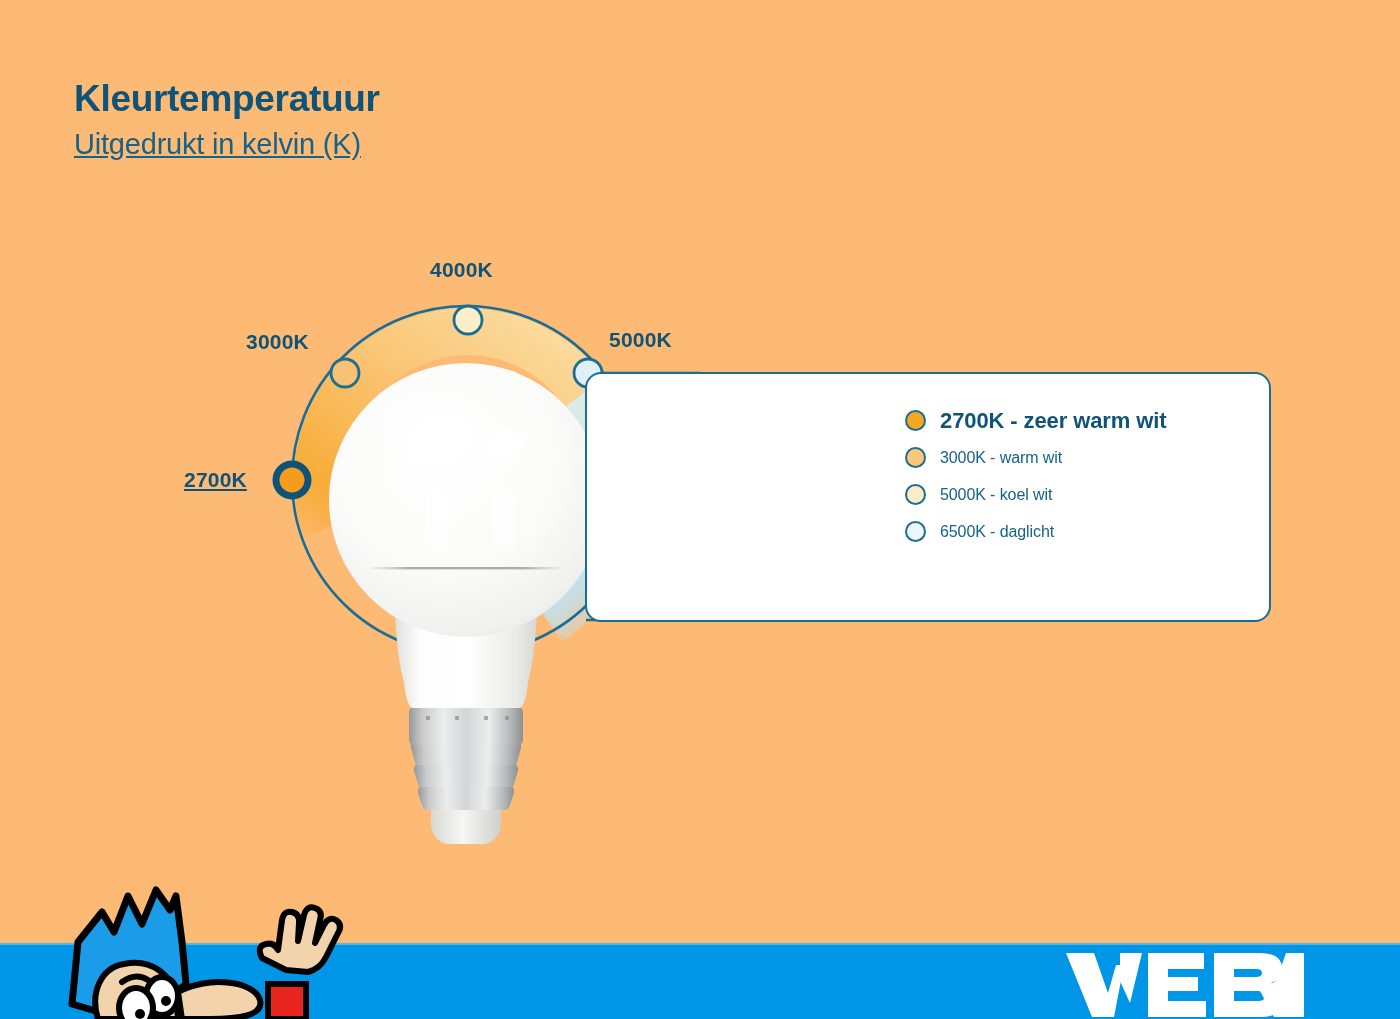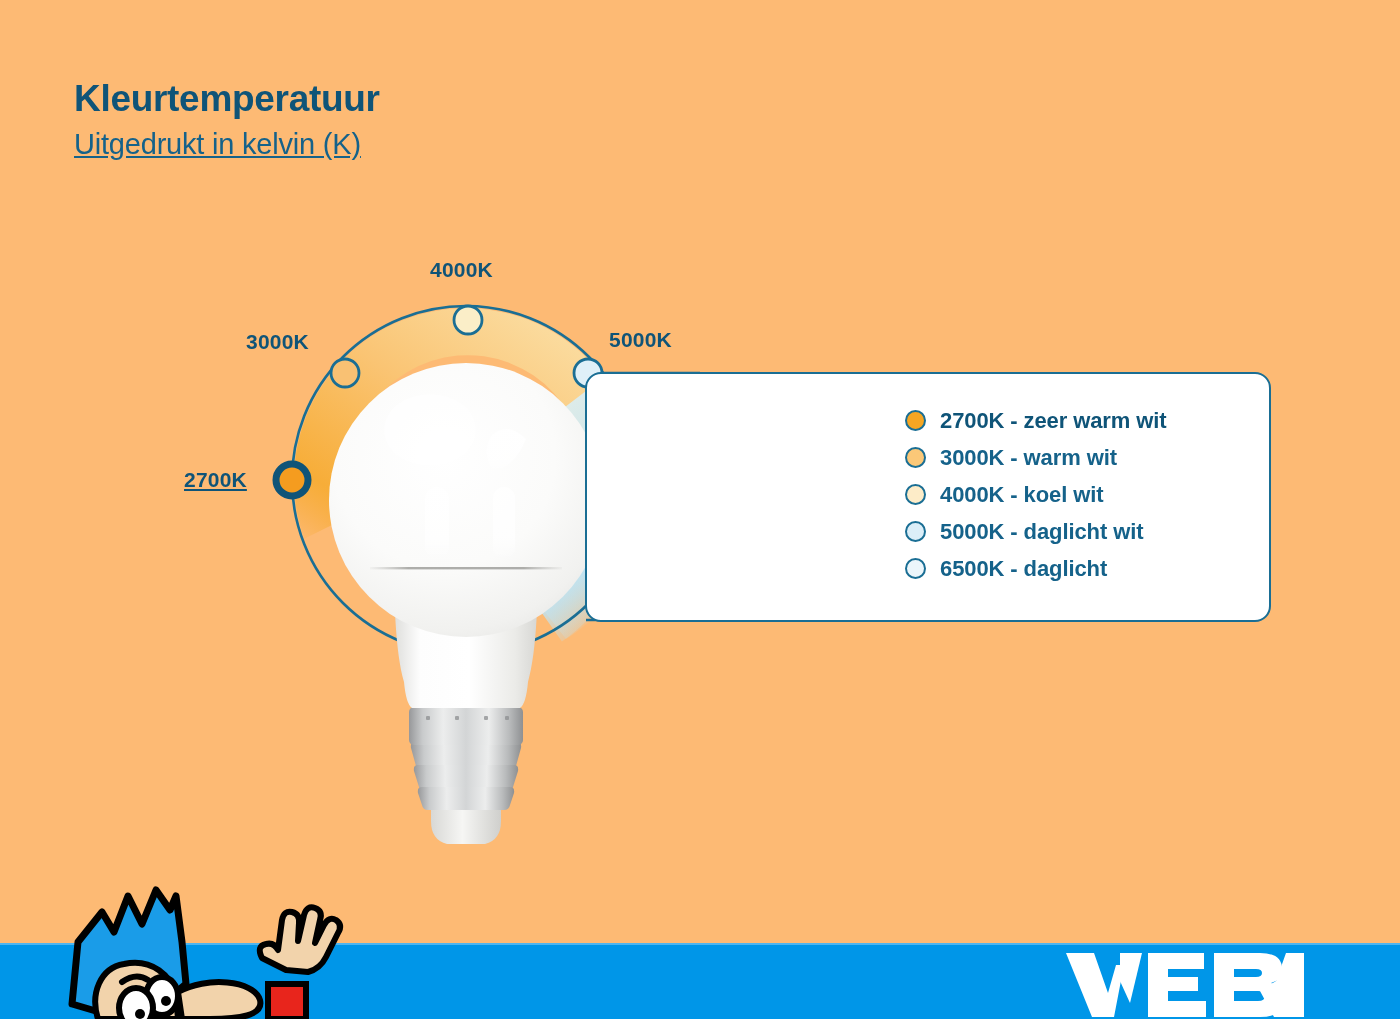--- a/index.html
+++ b/index.html
@@ -57,23 +57,22 @@
   .legend{
     position:absolute; left:318px; top:28px;
     display:flex; flex-direction:column; 
   }
   .lg-row{ display:flex; align-items:center; gap:14px; height:37px; }
   .lg-dot{
     width:21px; height:21px; border-radius:50%;
     border:2.5px solid #1a6e94; flex:0 0 auto;
   }
   .lg-txt{
-    font-size:22px; color:#15628a; white-space:nowrap;
+    font-size:16px; color:#15628a; white-space:nowrap;
     letter-spacing:-0.1px;
-    font-weight:bold;
   }
   .lg-row.active .lg-txt{ font-weight:bold; color:#0f5478; font-size:22px; }
 
   
   .bluebar{
     position:absolute; left:0; bottom:0; width:1400px; height:74px;
     background:#0096e8;
   }
   .bluebar-hair{
     position:absolute; left:0; bottom:74px; width:1400px; height:2px;
@@ -235,27 +234,23 @@
         <span class="lg-txt">2700K - zeer warm wit</span>
       </div>
 
       <div class="lg-row">
         <span class="lg-dot" style="background:#fbc878"></span>
         <span class="lg-txt">3000K - warm wit</span>
       </div>
 
       <div class="lg-row">
         <span class="lg-dot" style="background:#fdecc8"></span>
-        <span class="lg-txt">4000K - koel wit</span>
+        <span class="lg-txt">5000K - koel wit</span>
       </div>
 
-      <div class="lg-row">
-        <span class="lg-dot" style="background:#dbeef8"></span>
-        <span class="lg-txt">5000K - daglicht wit</span>
-      </div>
 
       <div class="lg-row">
         <span class="lg-dot" style="background:#ecf6fb"></span>
         <span class="lg-txt">6500K - daglicht</span>
       </div>
 
     </div>
   </div>
 
   <div class="bluebar-hair"></div>

